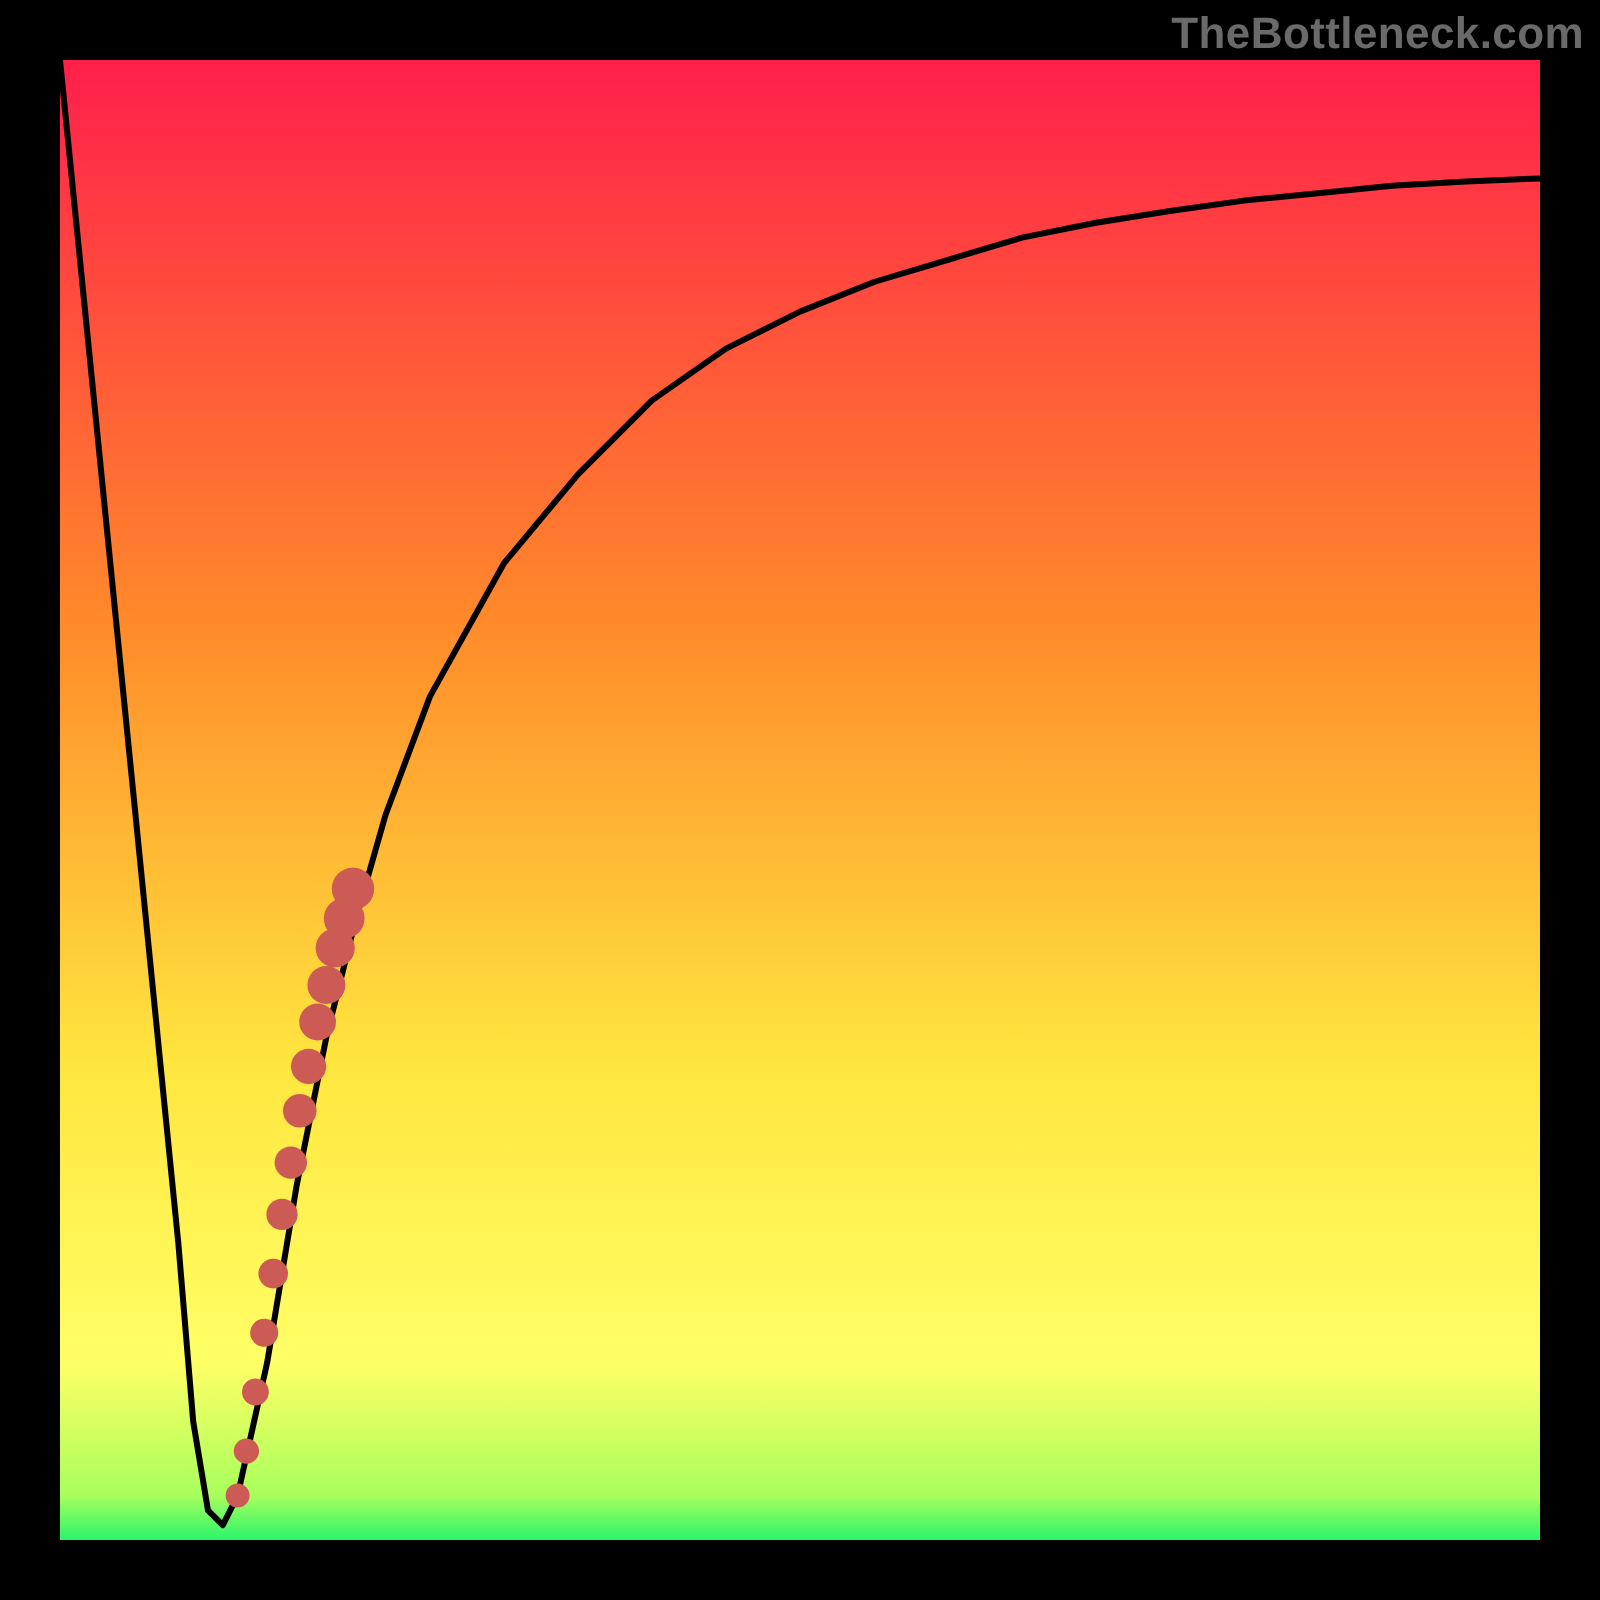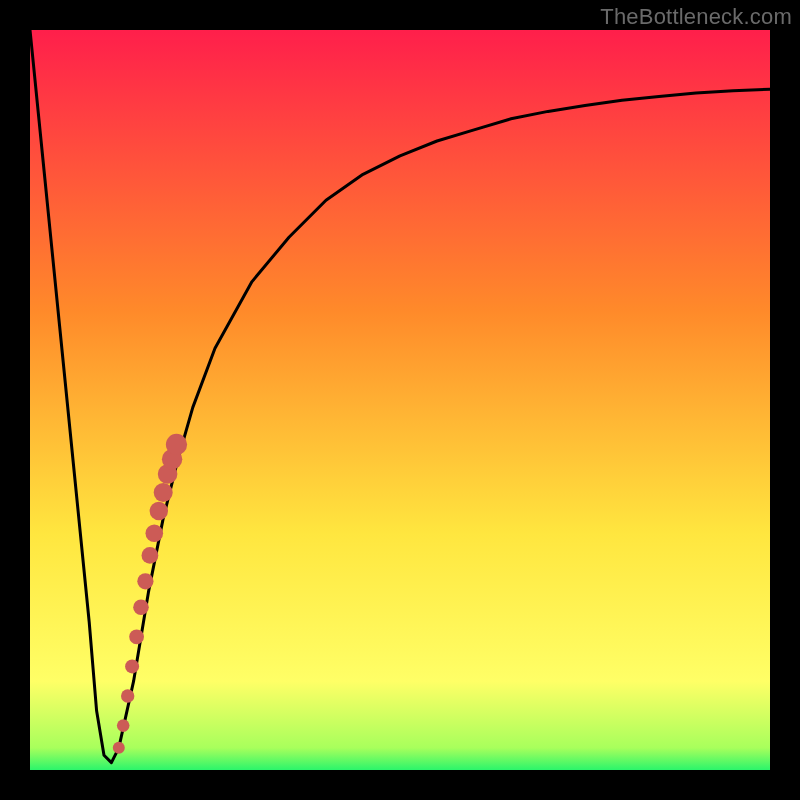--- a/index.html
+++ b/index.html
@@ -25,21 +25,21 @@
     top: 0;
     width: 740px;
     height: 740px;
   }
   .watermark {
     position: absolute;
     top: 4px;
     right: 8px;
     color: #6a6a6a;
     font-size: 22px;
-    font-weight: 400;
+    font-weight: 700;
     letter-spacing: 0.2px;
     z-index: 5;
     user-select: none;
   }
   svg { display: block; }
 </style>
 </head>
 <body>
 
 <div class="watermark">TheBottleneck.com</div>

